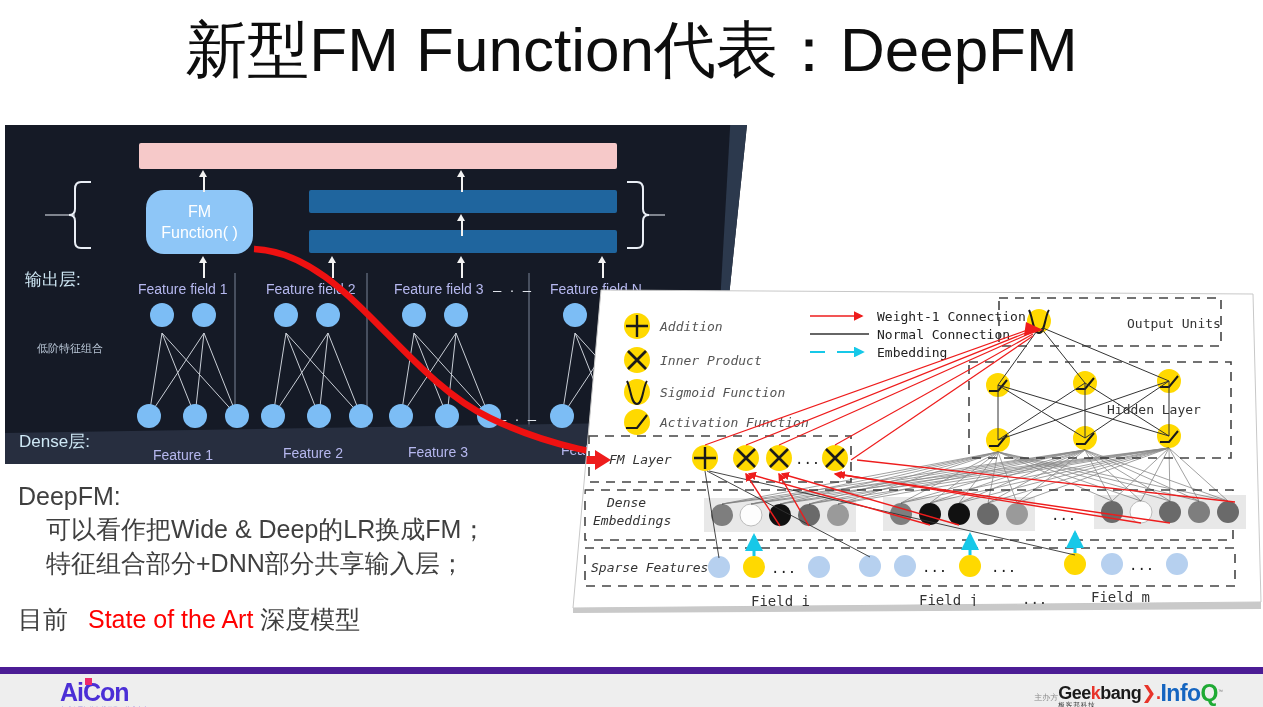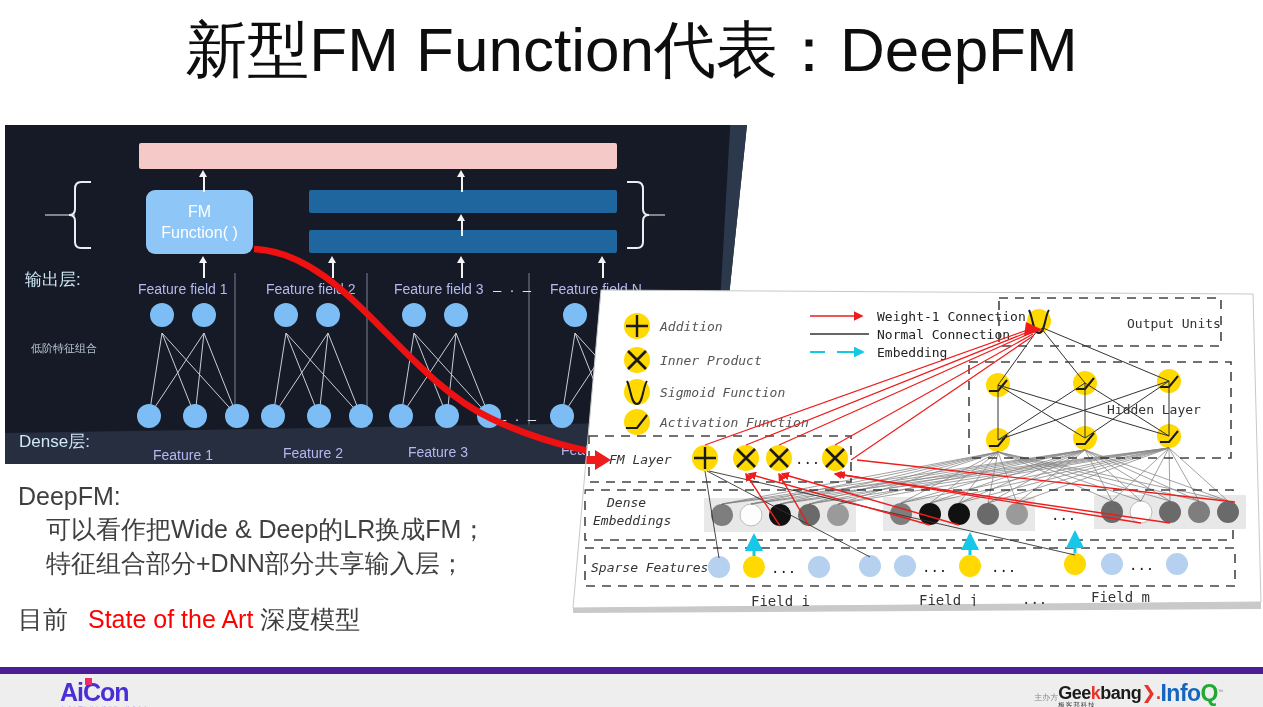--- a/index.html
+++ b/index.html
@@ -28,21 +28,21 @@
     clip-path:polygon(60% 0,100% 0,58% 100%,14% 100%);
   }
   .lp-label{
     position:absolute;color:#cfe8f5;font-size:17px;white-space:nowrap;
   }
   #lbl-output{left:20px;top:143px;}
   #lbl-dense{left:14px;top:305px;}
   .lp-side-label{
     position:absolute;color:#b9c6d6;font-size:11px;white-space:nowrap;
   }
-  #lbl-low{left:26px;top:216px;text-align:right;}
+  #lbl-low{left:32px;top:216px;text-align:right;}
   #lbl-high{left:668px;top:218px;}
 
   #out-bar{
     position:absolute;left:139px;top:143px;width:478px;height:26px;
     background:#f6c9c9;border-radius:2px;
   }
   #fm-box{
     position:absolute;left:146px;top:190px;width:107px;height:64px;
     background:#8ec6f7;border-radius:9px;color:#ffffff;font-size:16px;
     display:flex;flex-direction:column;align-items:center;justify-content:center;
@@ -158,21 +158,21 @@
         <path d="M0 308 L742 296 L742 339 L0 339 Z" fill="#2a3344" opacity="0.85"></path>
       </svg>
 
       <div class="lp-label" id="lbl-output">输出层:</div>
       <div class="lp-label" id="lbl-dense">Dense层:</div>
 
       <div class="lp-side-label" id="lbl-low">低阶特征组合</div>
       <div class="lp-side-label" id="lbl-high">高阶特征组合</div>
 
       <div id="out-bar" style="left:134px;top:18px;width:478px;height:26px;"></div>
-      <div id="fm-box" style="left:141px;top:65px;">
+      <div id="fm-box" style="left:141px;top:65px;border-radius:18px;">
         <span>FM</span>
         <span>Function( )</span>
       </div>
       <div class="deep-bar" id="deep-bar-1" style="left:304px;top:65px;"></div>
       <div class="deep-bar" id="deep-bar-2" style="left:304px;top:105px;"></div>
 
       <div class="up-arrow" style="left:194px;top:45px;"></div>
       <div class="up-arrow" style="left:452px;top:45px;"></div>
       <div class="up-arrow" style="left:452px;top:89px;"></div>
       <div class="up-arrow" style="left:194px;top:131px;"></div>

